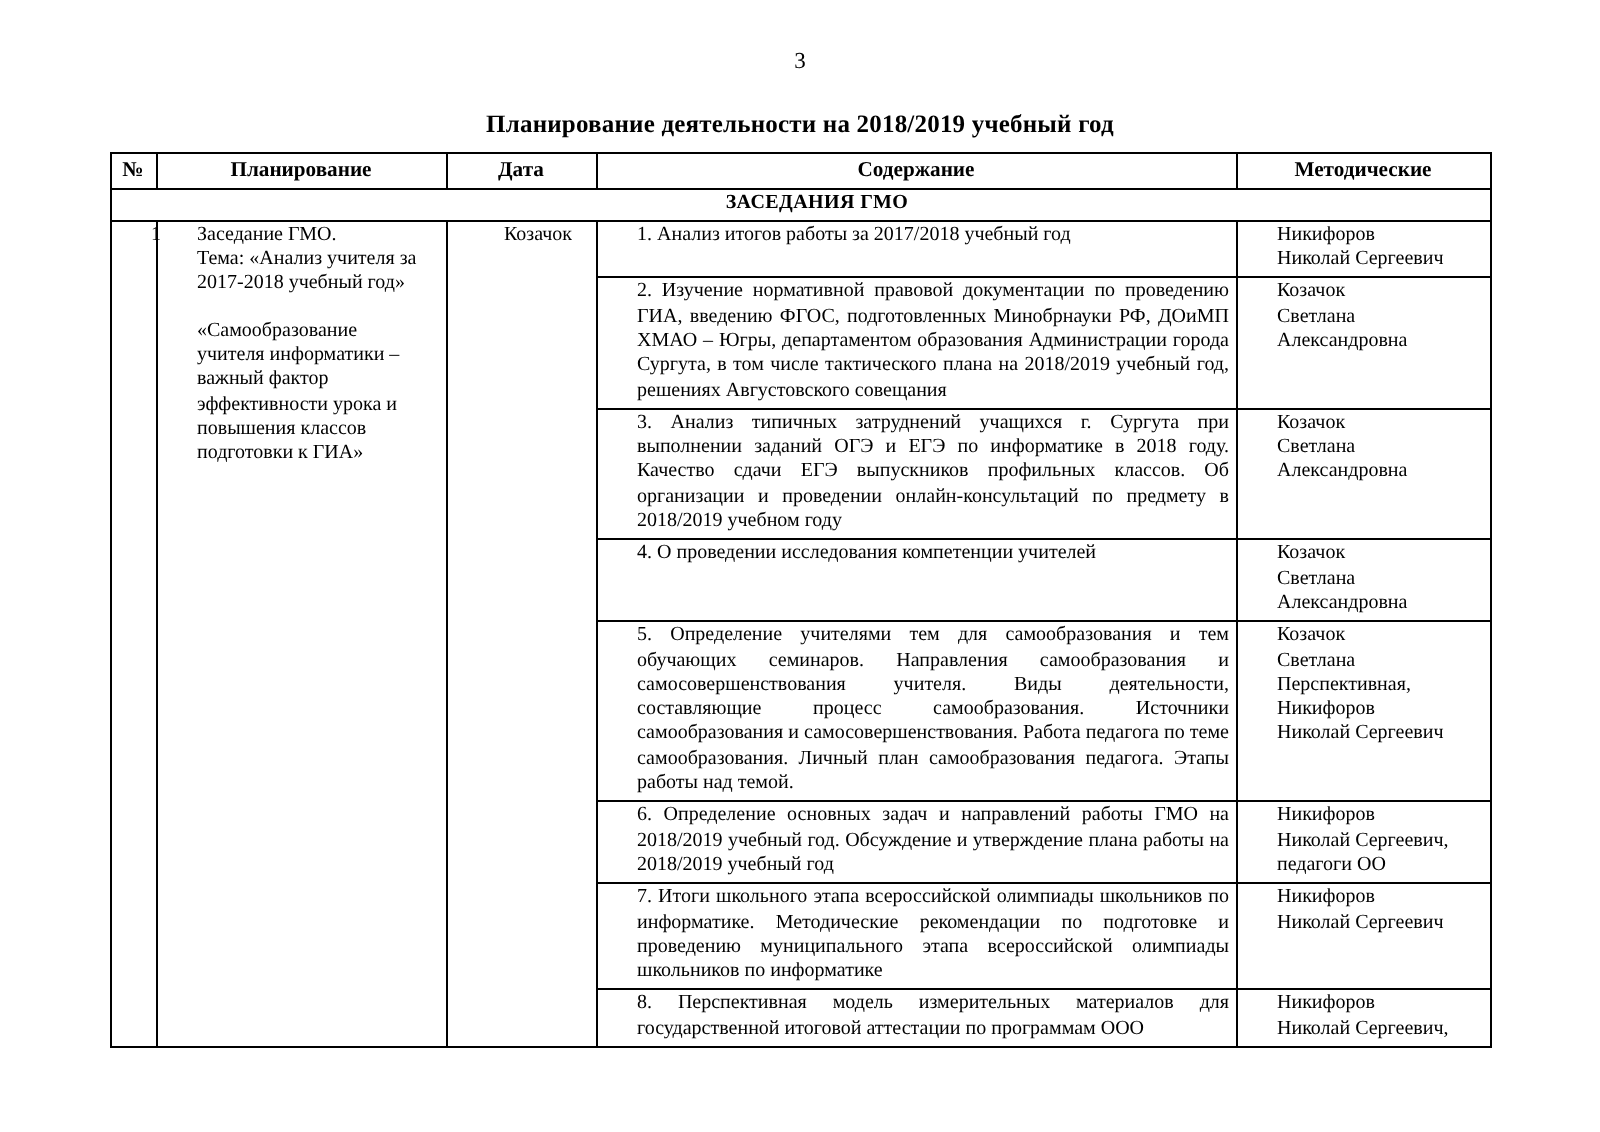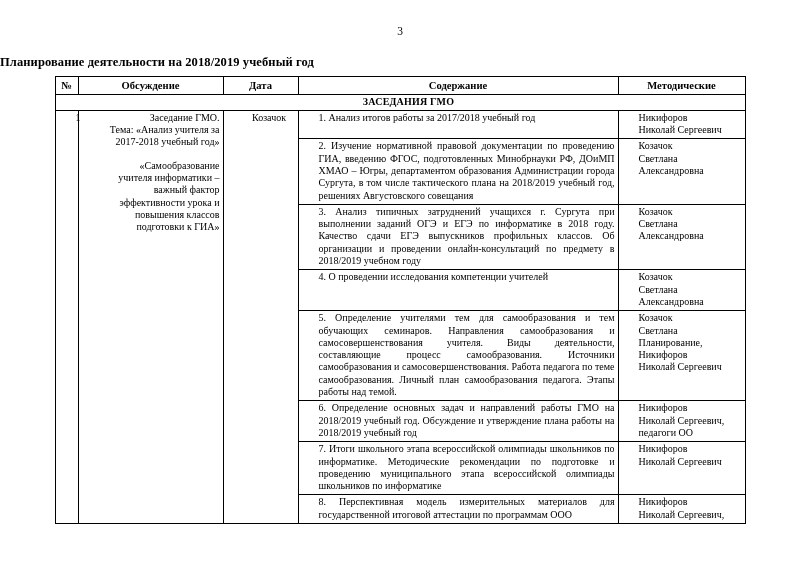--- a/index.html
+++ b/index.html
@@ -21,21 +21,21 @@
     box-sizing: border-box;
     padding: 0;
   }
   .page-number {
     text-align: center;
     font-size: 11.5px;
     margin-top: 26px;
     line-height: 1;
   }
   .doc-title {
-    text-align: left;
+    text-align: center;
     font-weight: bold;
     font-size: 12.5px;
     margin-top: 17px;
     margin-bottom: 6px;
     letter-spacing: 0.1px;
   }
   table.plan {
     border-collapse: collapse;
     width: 690px;
     margin: 0 auto;
@@ -63,21 +63,21 @@
 
   .section-row td {
     text-align: center;
     font-weight: bold;
     font-size: 10.8px;
     padding: 2px 3px 3px 3px;
     letter-spacing: 0.2px;
   }
   .c-just   { text-align: justify; text-align-last: left; hyphens: none; margin-top: 44px; }
   .num-cell { text-align: center; }
-  .event-cell { text-align: right; }
+  .event-cell { text-align: left; }
   .date-cell  { text-align: center; }
   .resp-cell  { text-align: left; }
   .event-block { margin: 0; }
   .event-gap { height: 11px; }
 </style>
 </head>
 <body>
 
 <div class="page">
 
@@ -89,21 +89,21 @@
     <colgroup>
       <col class="col-num">
       <col class="col-event">
       <col class="col-date">
       <col class="col-cont">
       <col class="col-resp">
     </colgroup>
     <thead>
       <tr>
         <th>№</th>
-        <th>Обсуждение</th>
+        <th>Планирование</th>
         <th>Дата</th>
         <th>Содержание</th>
         <th>Методические</th>
       </tr>
     </thead>
     <tbody>
       <tr class="section-row">
         <td colspan="5">ЗАСЕДАНИЯ ГМО</td>
       </tr>
 
@@ -152,21 +152,21 @@
         <td class="resp-cell">
           <div>Козачок</div>
           <div>Светлана Александровна</div>
         </td>
       </tr>
 
       <tr>
         <td class="c-just">5. Определение учителями тем для самообразования и тем обучающих семинаров. Направления самообразования и самосовершенствования учителя. Виды деятельности, составляющие процесс самообразования. Источники самообразования и самосовершенствования. Работа педагога по теме самообразования. Личный план самообразования педагога. Этапы работы над темой.</td>
         <td class="resp-cell">
           <div>Козачок</div>
-          <div>Светлана Планирование,</div>
+          <div>Светлана Перспективная,</div>
           <div>Никифоров</div>
           <div>Николай Сергеевич</div>
         </td>
       </tr>
 
       <tr>
         <td class="c-just">6. Определение основных задач и направлений работы ГМО на 2018/2019 учебный год. Обсуждение и утверждение плана работы на 2018/2019 учебный год</td>
         <td class="resp-cell">
           <div>Никифоров</div>
           <div>Николай Сергеевич,</div>

